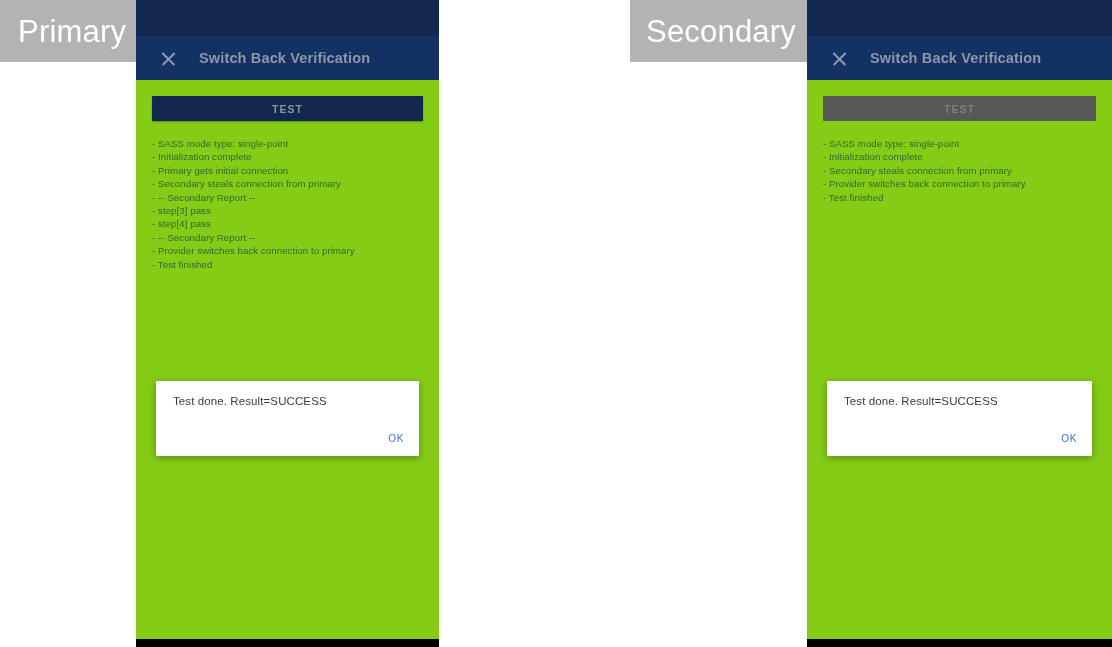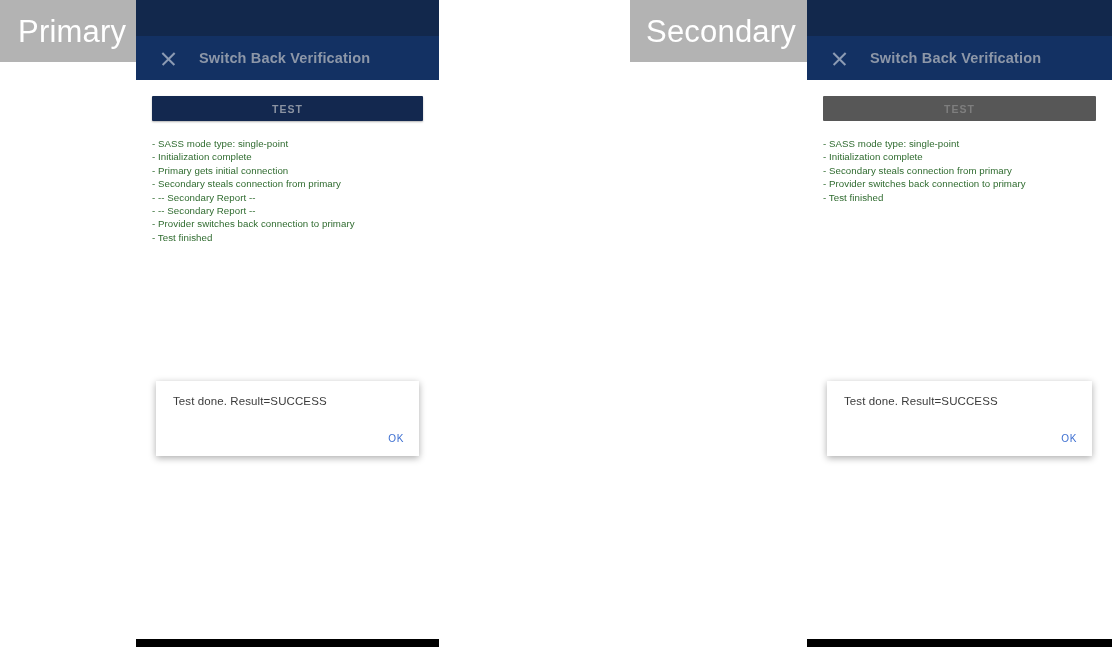--- a/index.html
+++ b/index.html
@@ -88,21 +88,21 @@
     font-size: 14.5px;
     font-weight: bold;
     color: #8d97a8;
     letter-spacing: 0.15px;
     white-space: nowrap;
   }
 
   .content {
     flex: 1 1 auto;
     position: relative;
-    background: #ffffff;
+    background: #84cc16;
     padding: 0 16px;
     box-sizing: border-box;
   }
 
   .test-button {
     margin-top: 16px;
     height: 25px;
     width: 100%;
     border: none;
     border-radius: 1px;
@@ -204,20 +204,22 @@
   <div class="content">
 
     <div class="test-button enabled">TEST</div>
 
     <div class="log" id="log-primary">
         <span class="log-line">- SASS mode type: single-point</span>
         <span class="log-line">- Initialization complete</span>
         <span class="log-line">- Primary gets initial connection</span>
         <span class="log-line">- Secondary steals connection from primary</span>
         <span class="log-line">- -- Secondary Report --</span>
+        <span class="log-line">- step[3] pass</span>
+        <span class="log-line">- step[4] pass</span>
         <span class="log-line">- -- Secondary Report --</span>
         <span class="log-line">- Provider switches back connection to primary</span>
         <span class="log-line">- Test finished</span>
       </div>
 
     <div class="dialog-layer">
       <div class="dialog">
         <div class="dialog-message">Test done. Result=SUCCESS</div>
         <button class="dialog-ok">OK</button>
       </div>

